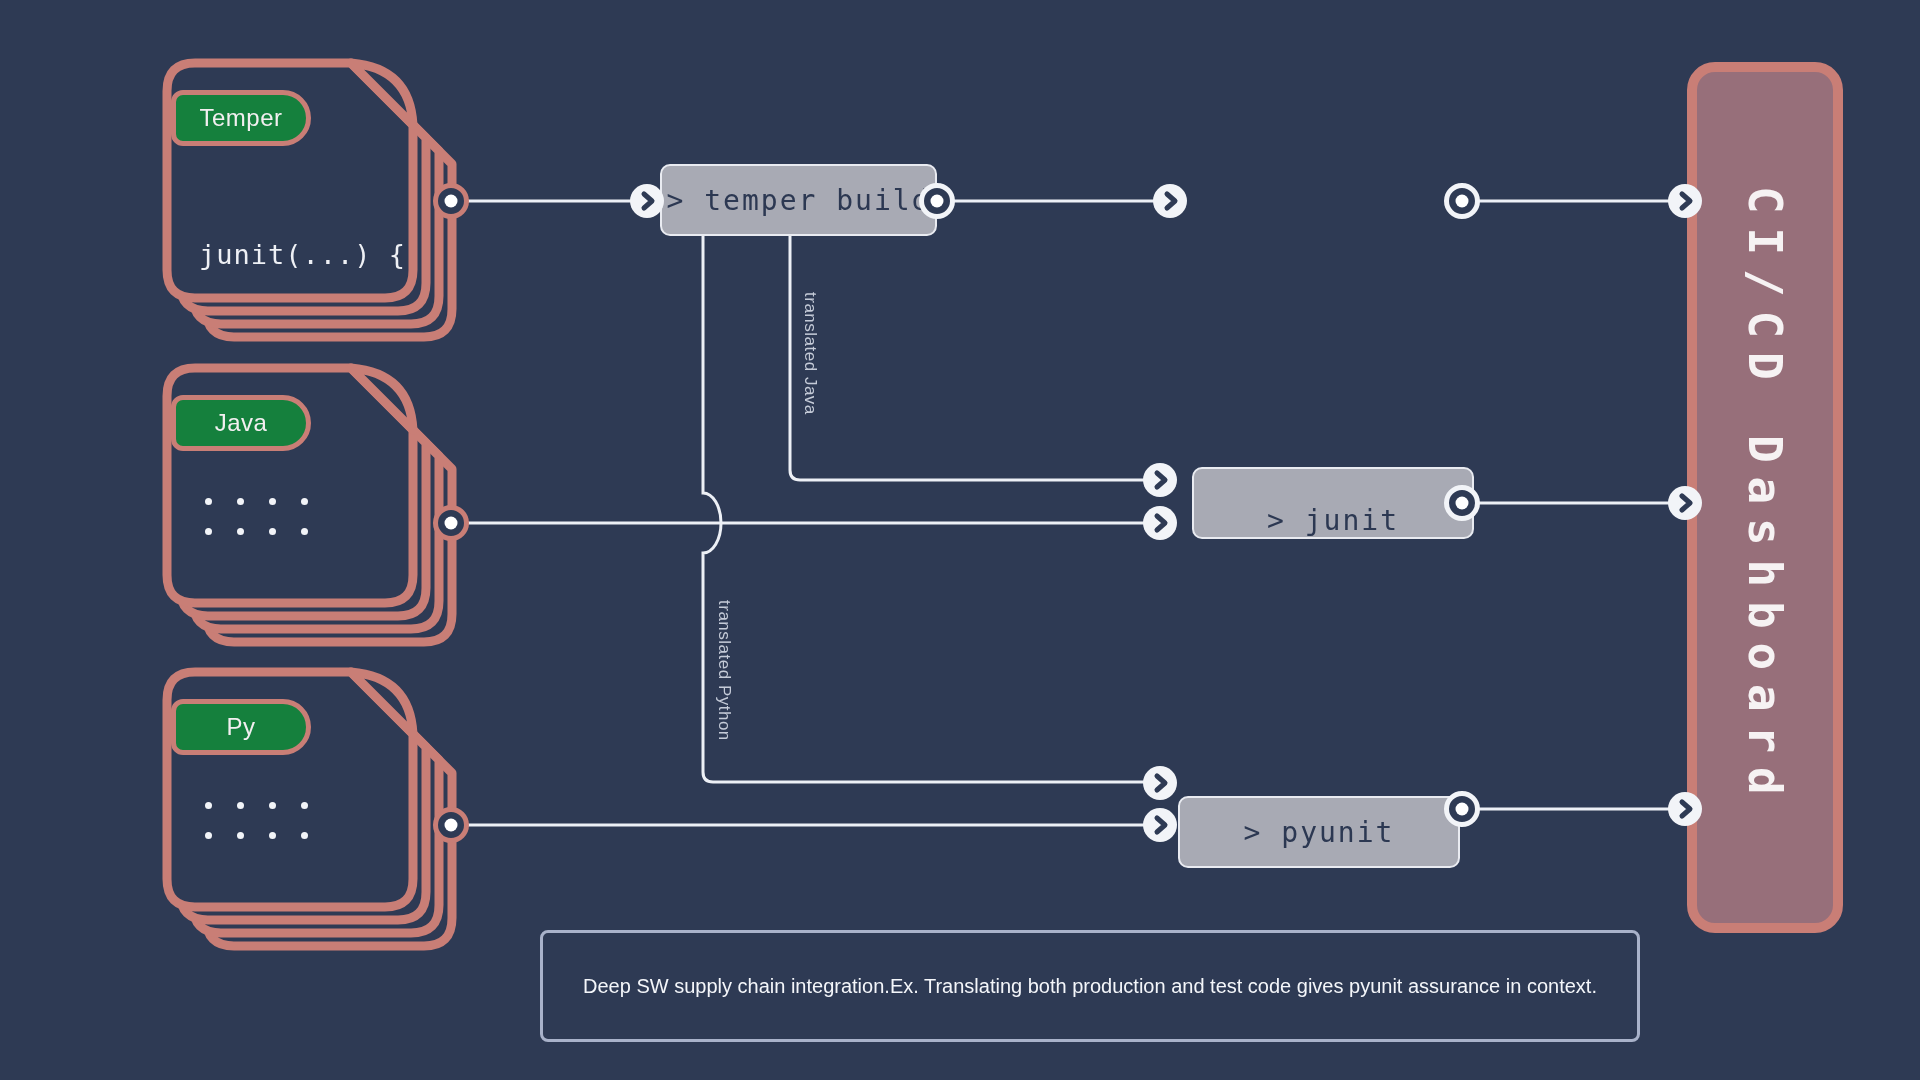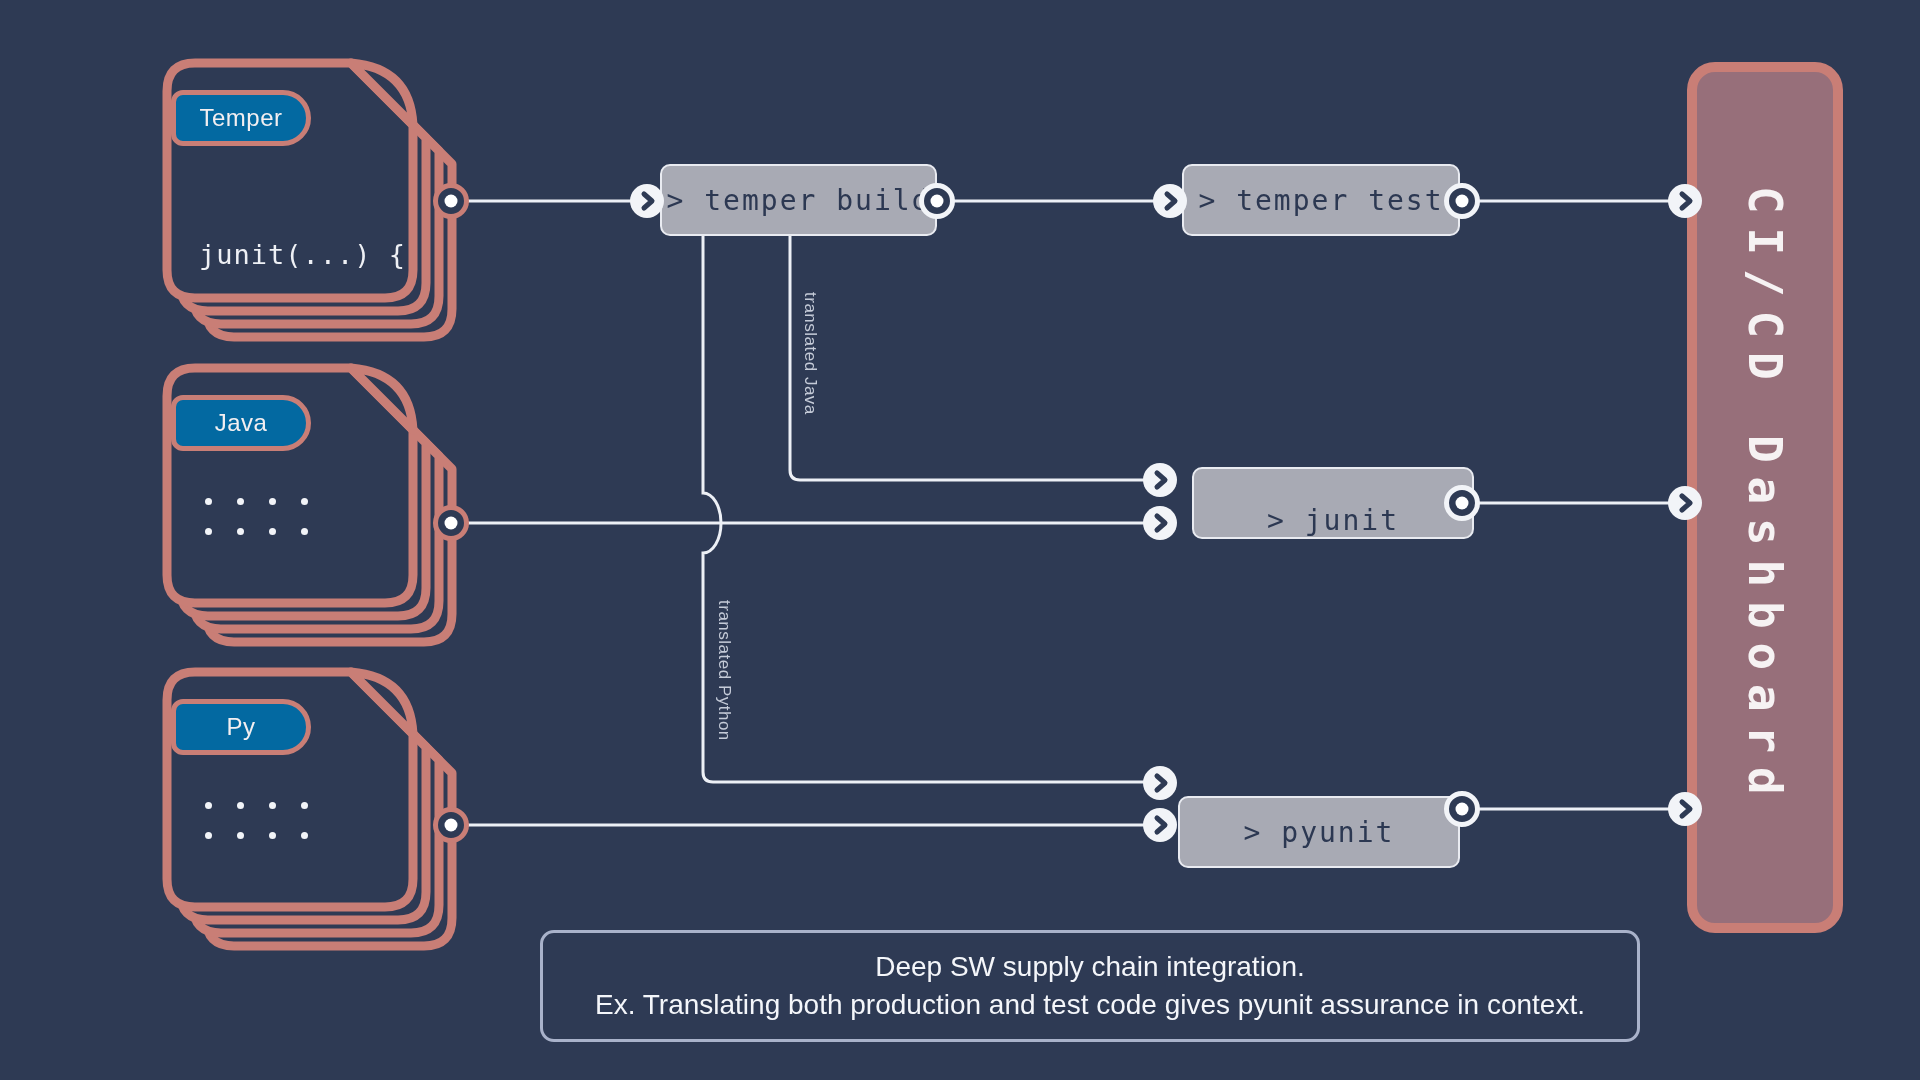--- a/index.html
+++ b/index.html
@@ -10,21 +10,21 @@
   }
   svg.layer{position:absolute;left:0;top:0;pointer-events:none;}
   #lines-layer{z-index:1;}
   #nodes-layer{z-index:5;}
 
   
   .file-card{position:absolute;width:246px;height:235px;z-index:2;}
   .file-card .icon-svg{position:absolute;left:-6px;top:-6px;}
   .file-pill{
     position:absolute;left:4px;top:27px;width:140px;height:56px;
-    background:#0369a1;border:5px solid #c97e76;
+    background:#15803d;border:5px solid #c97e76;
     border-radius:12px 28px 28px 12px;
     display:flex;align-items:center;justify-content:center;
     box-sizing:border-box;
     color:#f3eff1;font-size:24px;letter-spacing:.5px;
   }
   .file-code{
     position:absolute;left:32px;top:102px;
     font-family:"DejaVu Sans Mono",monospace;
     font-size:27px;line-height:36px;color:#eef0f5;letter-spacing:1px;
     white-space:pre;
@@ -59,23 +59,23 @@
   }
   .dashboard-title{
     writing-mode:vertical-rl;
     font-family:"DejaVu Sans Mono",monospace;font-weight:bold;
     font-size:46px;letter-spacing:.30em;color:#f6f2f3;
   }
 
   
   .note-box{
     position:absolute;left:540px;top:930px;width:1100px;height:112px;z-index:2;
-    box-sizing:border-box;border:3px solid #a9b2ca;border-radius:14px;
-    display:flex;flex-direction:column;align-items:center;justify-content:center;
-    color:#f4f6fa;font-size:28px;line-height:38px;text-align:center;
+    box-sizing:border-box;border:3px solid #a9b2ca;border-radius:8px;
+    display:flex;flex-direction:row;align-items:center;justify-content:center;
+    color:#f4f6fa;font-size:20px;line-height:38px;text-align:center;
   }
 </style>
 </head>
 <body>
 
 <div id="stage">
 
   <svg id="lines-layer" class="layer" width="1920" height="1080" viewBox="0 0 1920 1080">
     <g fill="none" stroke="#edf0f6" stroke-width="3">
 
@@ -167,23 +167,20 @@
           <i></i>
           <i></i>
           <i></i>
         </div>
     </div>
   </div>
 
   <div class="proc-box" style="left:660px;top:164px;width:277px;">
     <span>&gt; temper build</span>
   </div>
-  <div class="proc-box" style="left:1182px;top:164px;width:278px;">
-    <span>&gt; temper test</span>
-  </div>
   <div class="proc-box" style="left:1192px;top:467px;width:282px;align-items:flex-end;">
     <span>&gt; junit</span>
   </div>
   <div class="proc-box" style="left:1178px;top:796px;width:282px;text-align:right;">
     <span>&gt; pyunit</span>
   </div>
 
   <div class="edge-label" style="left:800px;top:292px;">translated Java</div>
   <div class="edge-label" style="left:714px;top:600px;">translated Python</div>
 

